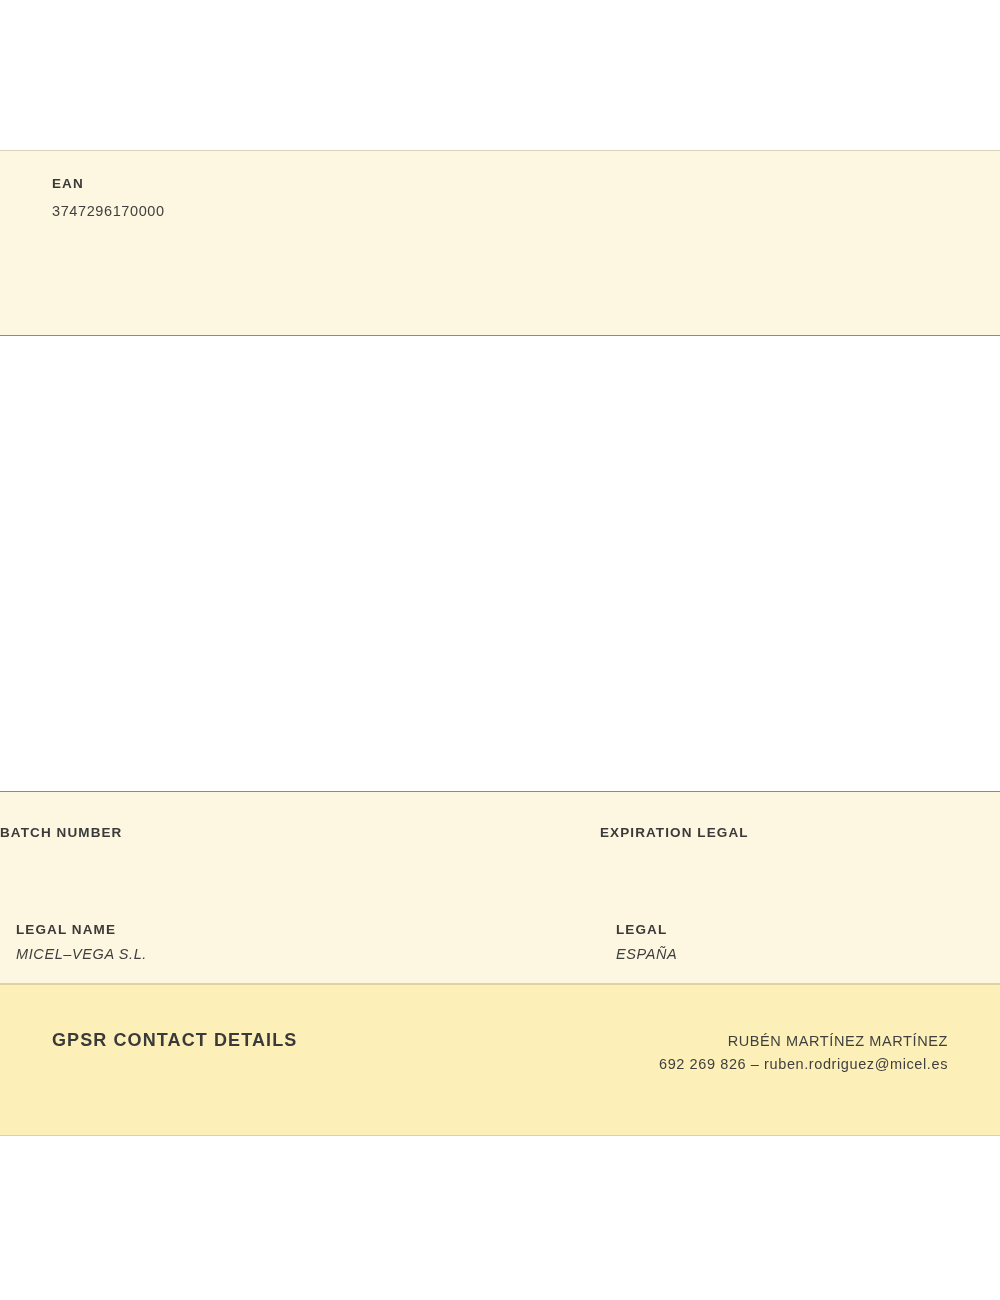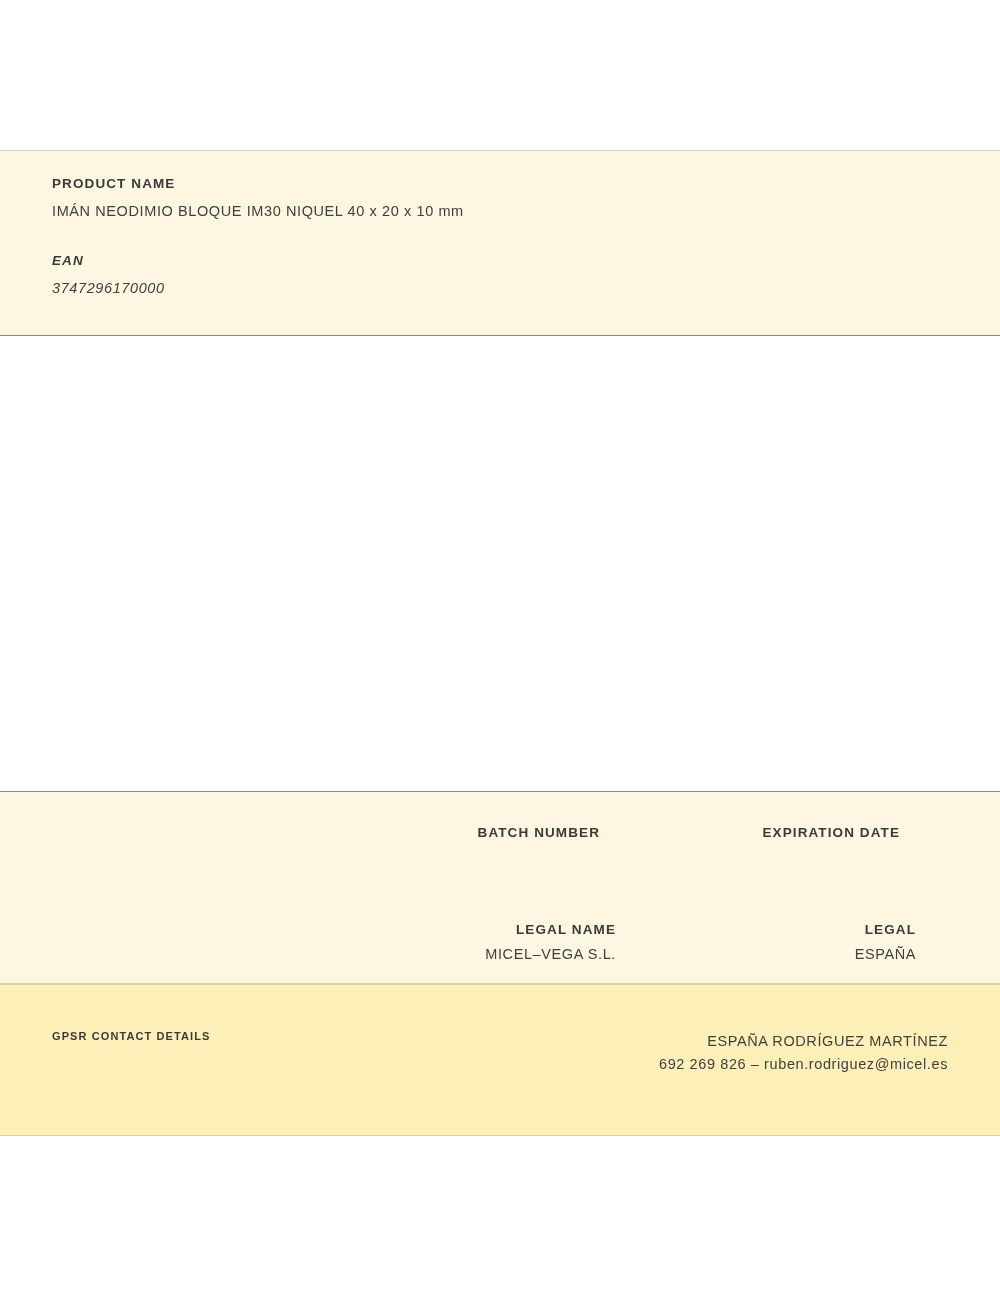--- a/index.html
+++ b/index.html
@@ -82,57 +82,58 @@
     width: 1000px;
   }
   .batch-row.first {
     padding-top: 33px;
   }
   .batch-row.second {
     padding-top: 56px;
     margin-left: 16px;
   }
   .col {
-    text-align: right;
+    text-align: left;
     box-sizing: border-box;
   }
   .col-a { width: 600px; }
   .col-b { width: 400px; padding-right: 100px; }
   .col-head {
     font-size: 13.5px;
     font-weight: bold;
     letter-spacing: 1.1px;
     color: #3a3a3a;
     margin: 0 0 9px 0;
   }
   .col-val {
     font-size: 14.5px;
     letter-spacing: 0.6px;
     color: #3f3f3f;
     min-height: 17px;
     margin: 0;
+    font-style: italic;
   }
 
   
   .gpsr-block {
     position: absolute;
     left: 0;
     top: 984px;
     width: 1000px;
     height: 152px;
     background: #fcf0b8;
     border-top: 1px solid #ded3a0;
     border-bottom: 1px solid #ded3a0;
     box-sizing: border-box;
     display: flex;
     justify-content: space-between;
     padding: 45px 52px 0 52px;
   }
   .gpsr-title {
-    font-size: 11px;
+    font-size: 18px;
     font-weight: bold;
     letter-spacing: 1.1px;
     color: #3a3a3a;
     white-space: nowrap;
   }
   .gpsr-lines {
     text-align: right;
   }
   .gpsr-line {
     font-size: 14.5px;
@@ -152,58 +153,54 @@
   }
 </style>
 </head>
 <body>
 
 <div class="page">
 
   <section class="product-block">
     <div class="product-inner">
       <div class="field-group">
-        <div class="field-label">PRODUCT NAME</div>
-        <div class="field-value">IMÁN NEODIMIO BLOQUE IM30 NIQUEL 40 x 20 x 10 mm</div>
-      </div>
-      <div class="field-group">
         <div class="field-label">EAN</div>
         <div class="field-value">3747296170000</div>
       </div>
     </div>
   </section>
 
   <div class="blank-area"></div>
 
   <section class="batch-block">
     <div class="batch-row first">
       <div class="col col-a">
         <div class="col-head">BATCH NUMBER</div>
         <div class="col-val"></div>
       </div>
       <div class="col col-b">
-        <div class="col-head">EXPIRATION DATE</div>
+        <div class="col-head">EXPIRATION LEGAL</div>
         <div class="col-val"></div>
       </div>
     </div>
     <div class="batch-row second">
       <div class="col col-a">
         <div class="col-head">LEGAL NAME</div>
         <div class="col-val">MICEL–VEGA S.L.</div>
       </div>
       <div class="col col-b">
         <div class="col-head">LEGAL</div>
         <div class="col-val">ESPAÑA</div>
       </div>
     </div>
   </section>
 
   <section class="gpsr-block">
     <div class="gpsr-title">GPSR CONTACT DETAILS</div>
     <div class="gpsr-lines">
-      <div class="gpsr-line">ESPAÑA RODRÍGUEZ MARTÍNEZ</div>
+      <div class="gpsr-line">RUBÉN MARTÍNEZ MARTÍNEZ</div>
       <div class="gpsr-line">692 269 826 – ruben.rodriguez@micel.es</div>
     </div>
   </section>
 
   <div class="bottom-area"></div>
 
 </div>
 
 </body></html>

